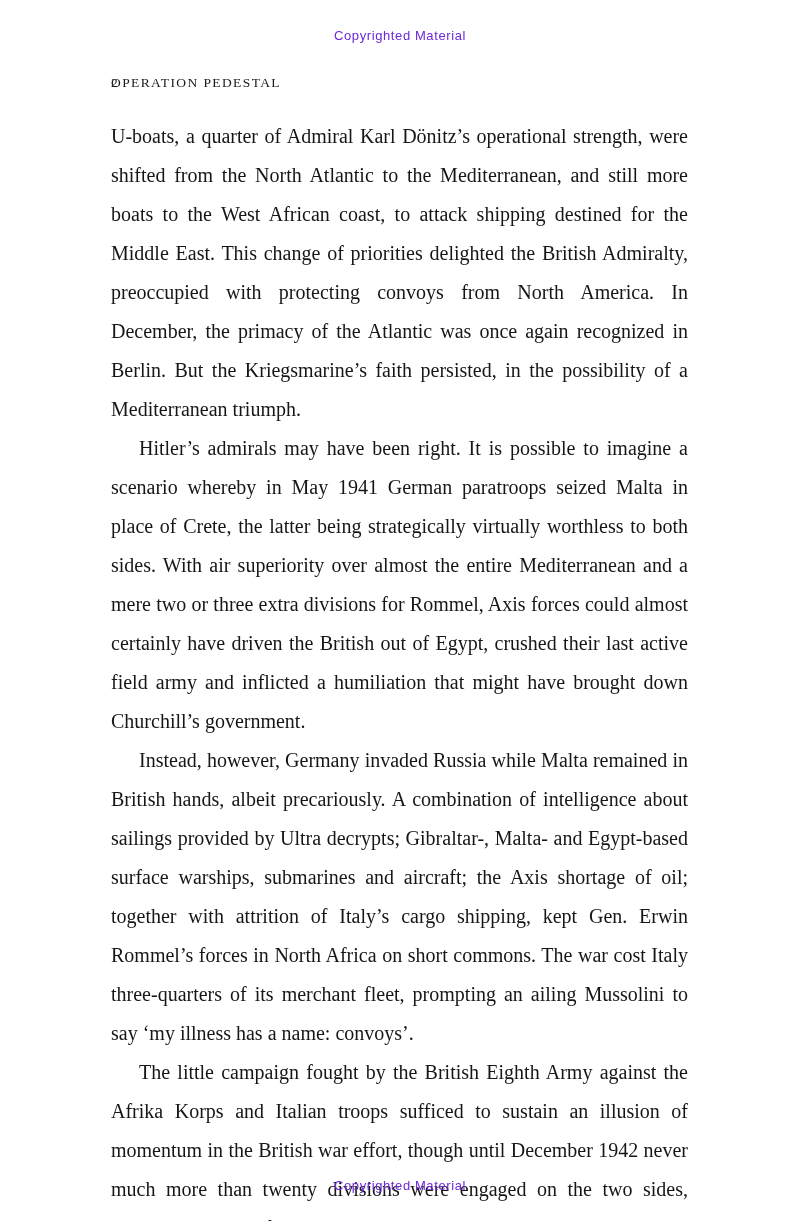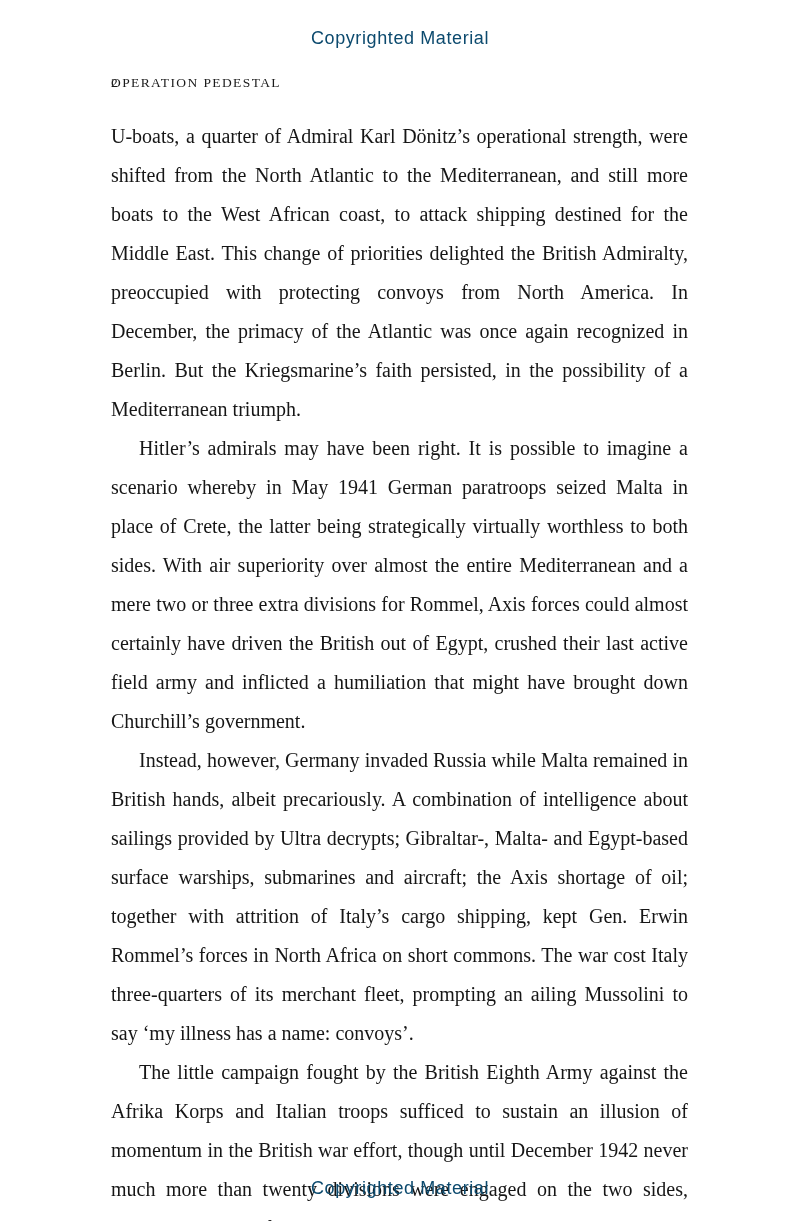--- a/index.html
+++ b/index.html
@@ -14,23 +14,23 @@
     background: #ffffff;
     overflow: hidden;
     font-family: "Liberation Serif", serif;
   }
   .copyright {
     position: absolute;
     left: 0;
     right: 0;
     text-align: center;
     font-family: "Liberation Sans", sans-serif;
-    font-size: 18px;
+    font-size: 13px;
     letter-spacing: 0.6px;
-    color: #0c4a6e;
+    color: #6d28d9;
   }
   .copyright.top { top: 28px; }
   .copyright.bottom { top: 1178px; }
   .page-header {
     position: absolute;
     top: 75px;
     left: 111px;
     width: 577px;
     height: 20px;
     font-family: "Liberation Serif", serif;

